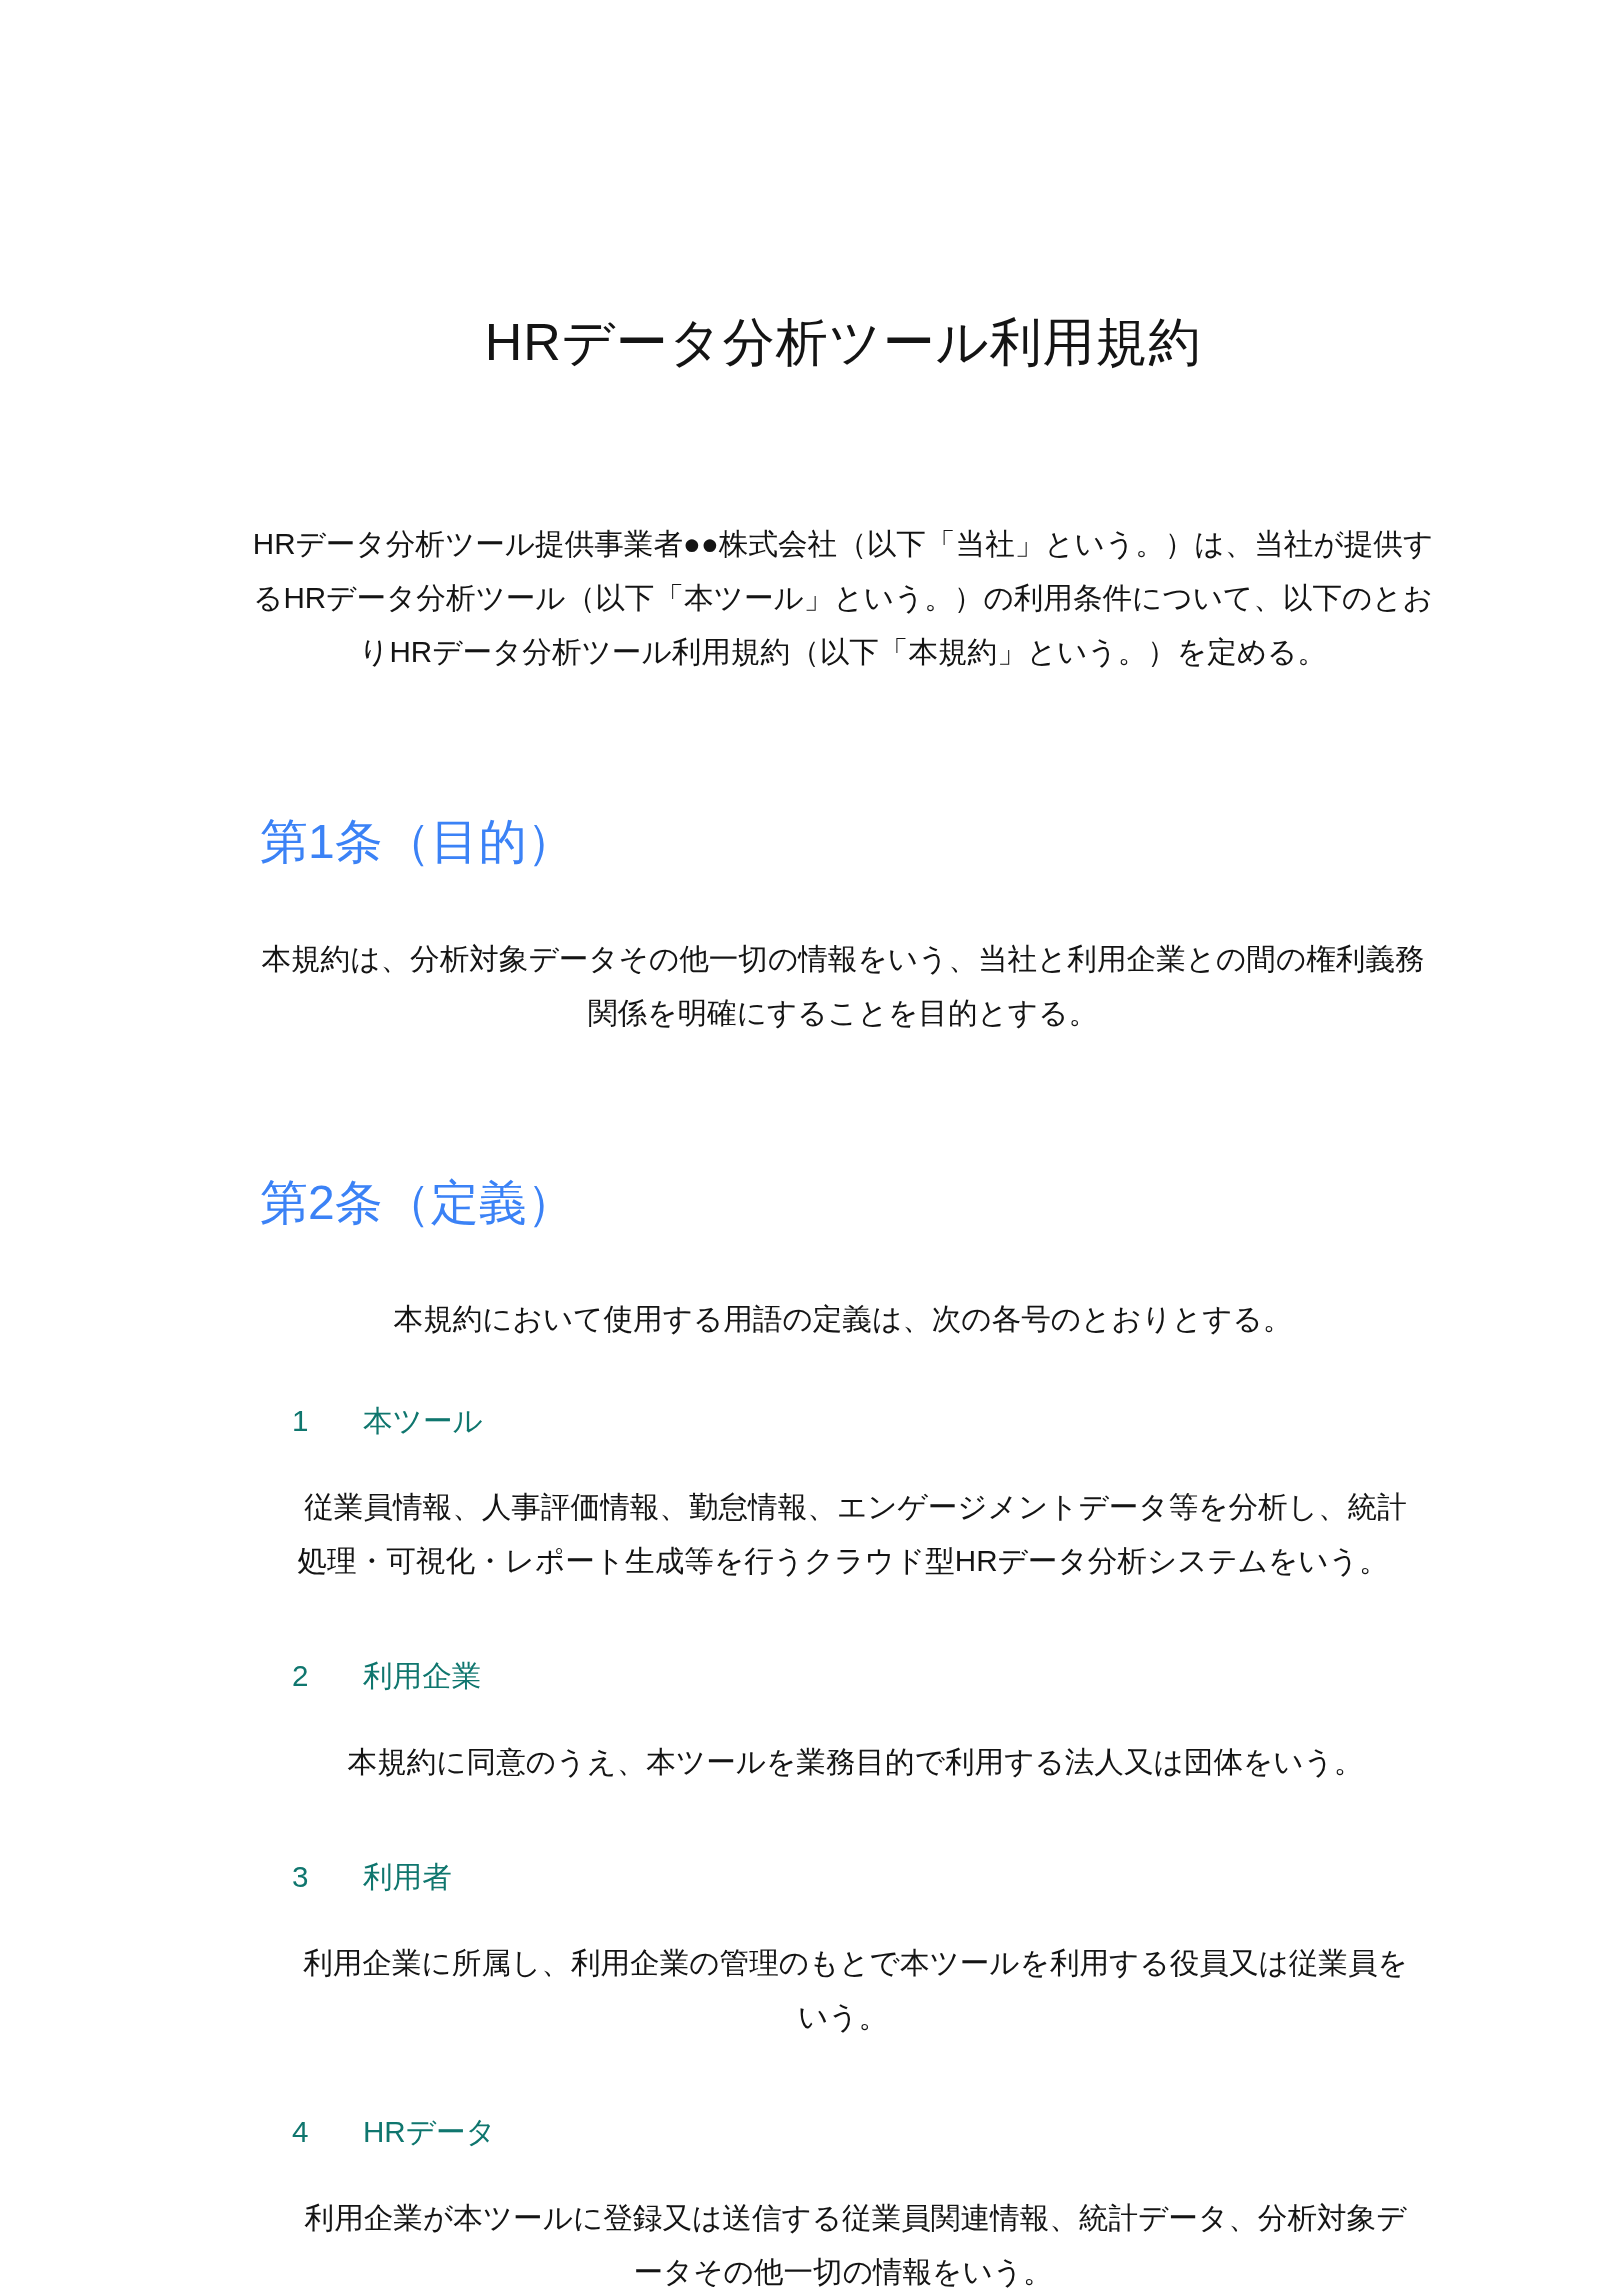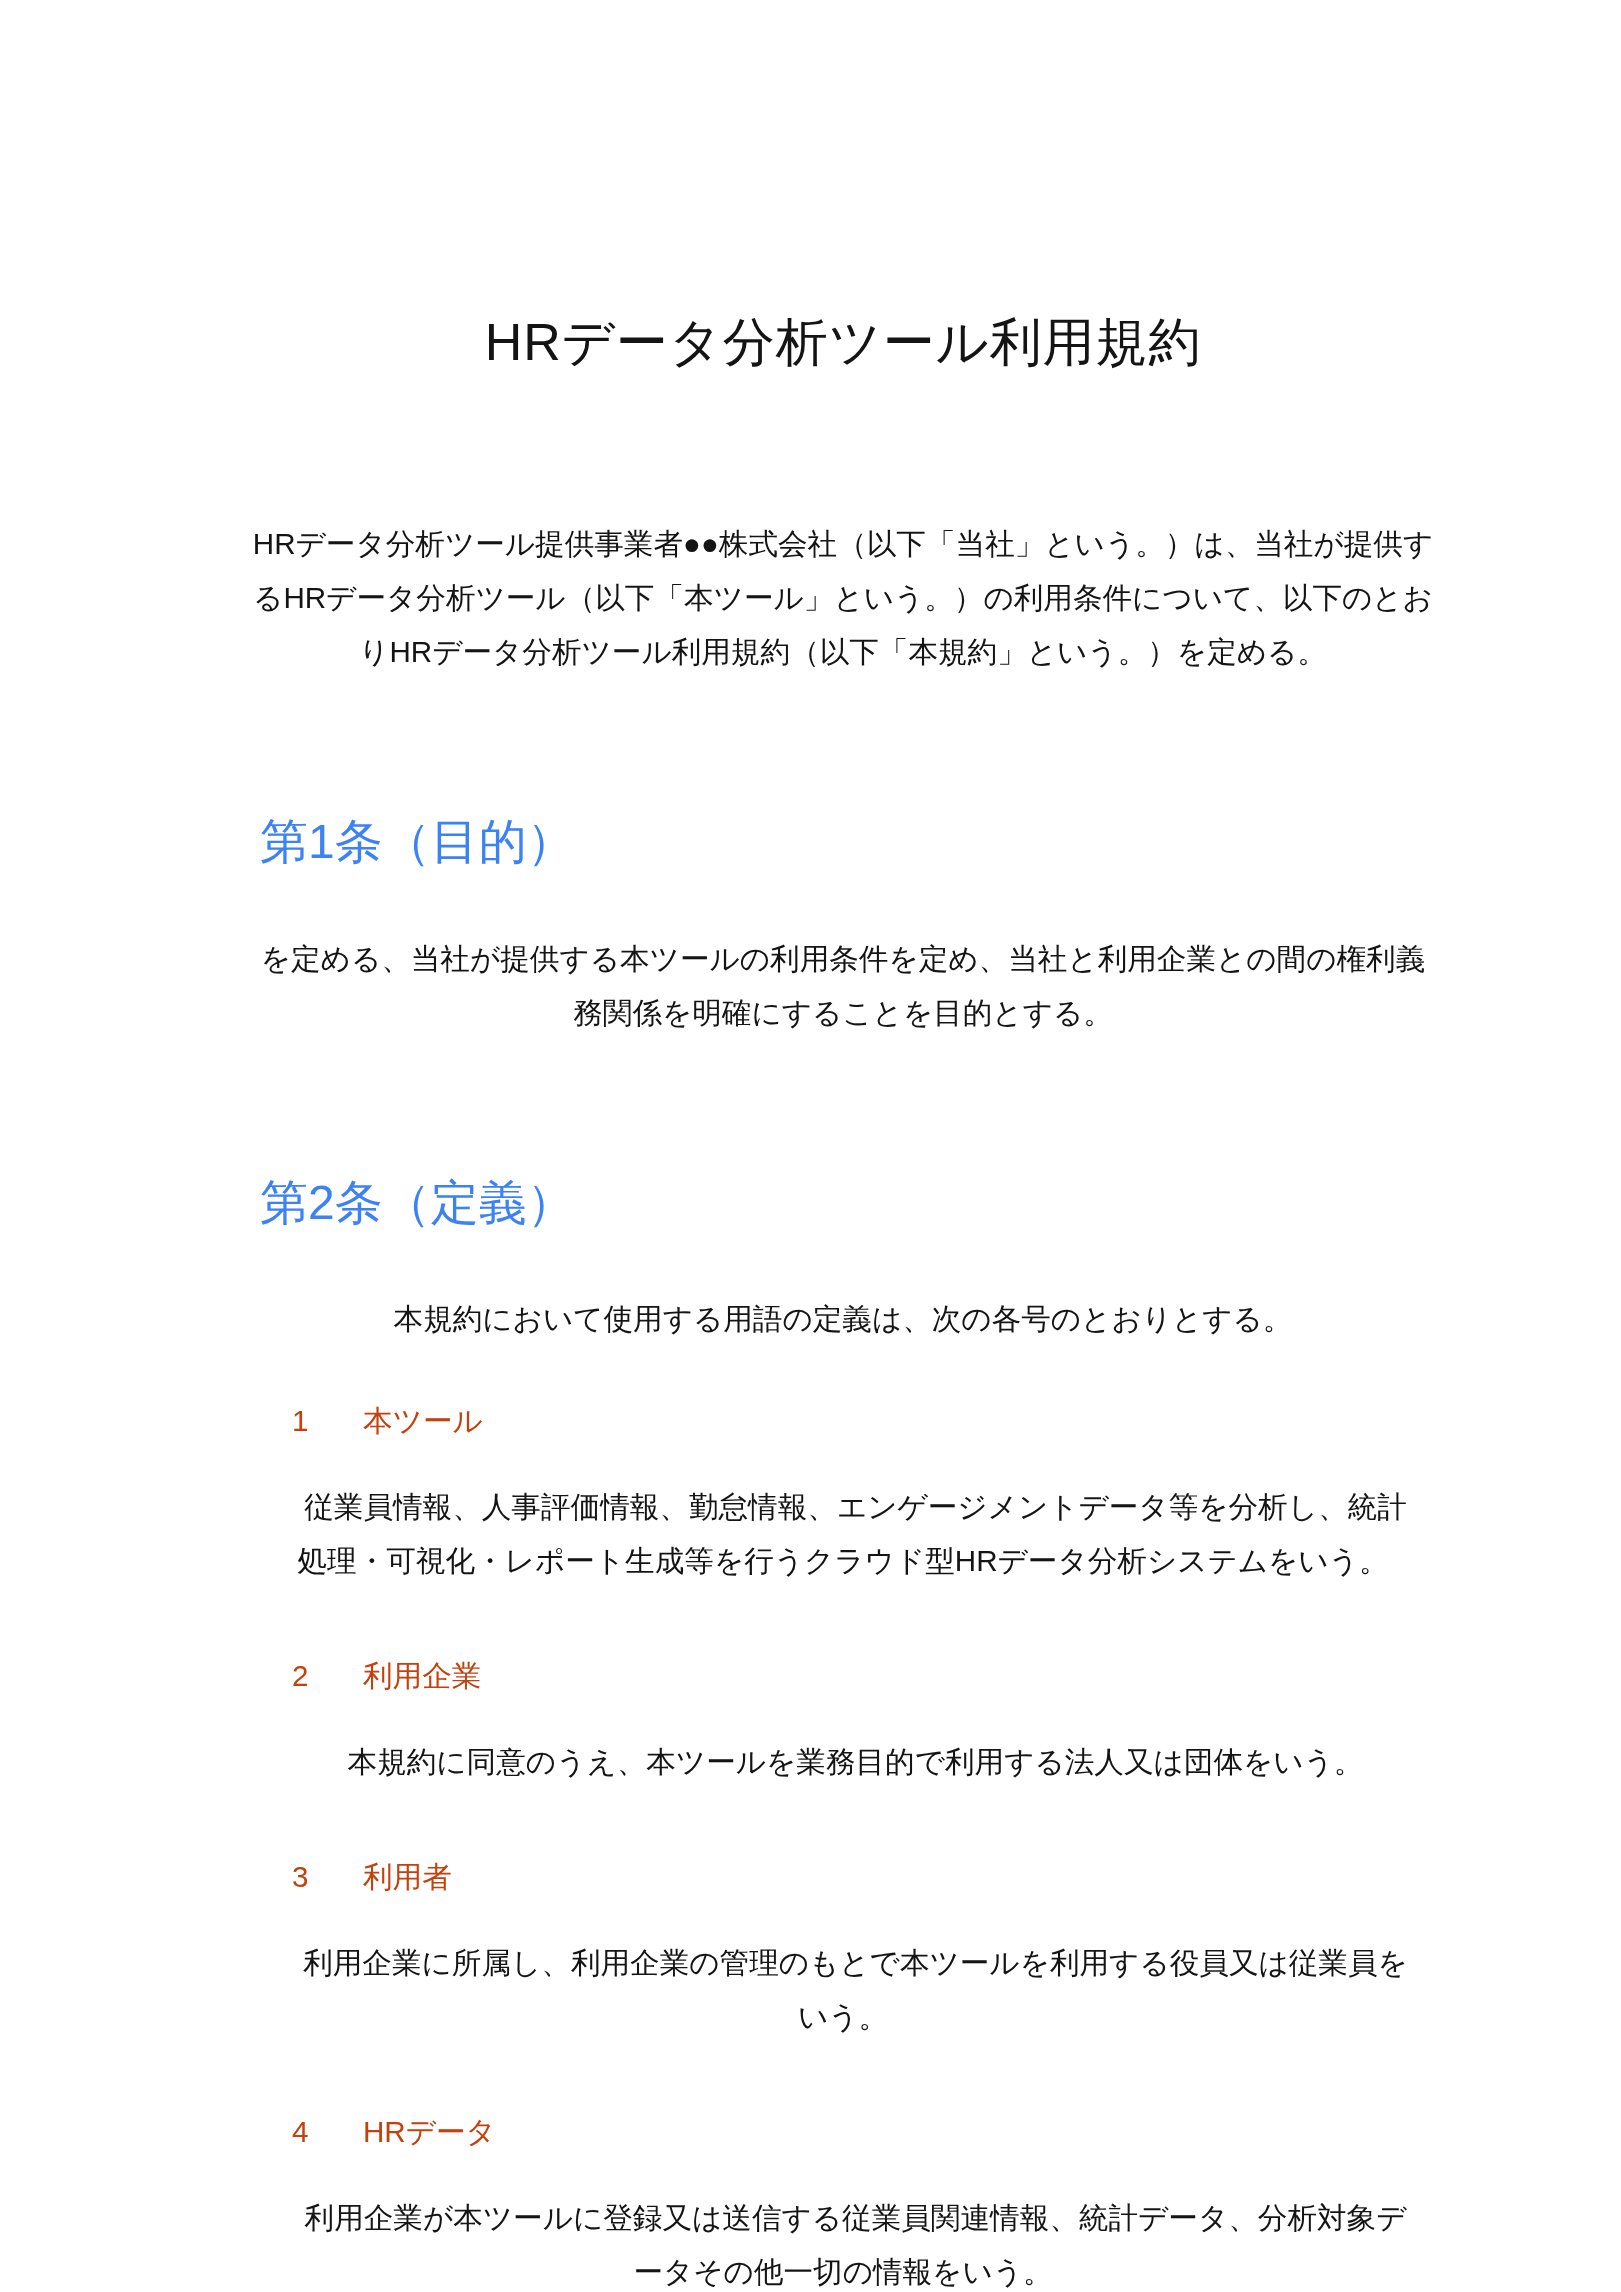--- a/index.html
+++ b/index.html
@@ -47,42 +47,42 @@
   }
   .definition {
     margin-top: 45px;
   }
   .definition.first {
     margin-top: 32px;
   }
   .def-term-line {
     font-size: 29.6px;
     line-height: 54px;
-    color: #c2410c;
+    color: #0f766e;
   }
   .def-num {
     display: inline-block;
     min-width: 39px;
   }
   .def-desc {
     text-indent: 25px;
   }
 </style>
 </head>
 <body>
 
 <div class="page">
 
   <h1 class="doc-title">HRデータ分析ツール利用規約</h1>
 
   <p class="para intro">HRデータ分析ツール提供事業者●●株式会社（以下「当社」という。）は、当社が提供するHRデータ分析ツール（以下「本ツール」という。）の利用条件について、以下のとおりHRデータ分析ツール利用規約（以下「本規約」という。）を定める。</p>
 
   <section>
     <h2 class="article-heading">第1条（目的）</h2>
-    <p class="para article-body">を定める、当社が提供する本ツールの利用条件を定め、当社と利用企業との間の権利義務関係を明確にすることを目的とする。</p>
+    <p class="para article-body">本規約は、分析対象データその他一切の情報をいう、当社と利用企業との間の権利義務関係を明確にすることを目的とする。</p>
   </section>
 
   <section>
     <h2 class="article-heading">第2条（定義）</h2>
     <p class="para article-body">本規約において使用する用語の定義は、次の各号のとおりとする。</p>
 
     <div class="definition first">
       <div class="def-term-line">
         <span class="def-num">1</span><span>本ツール</span>
       </div>

